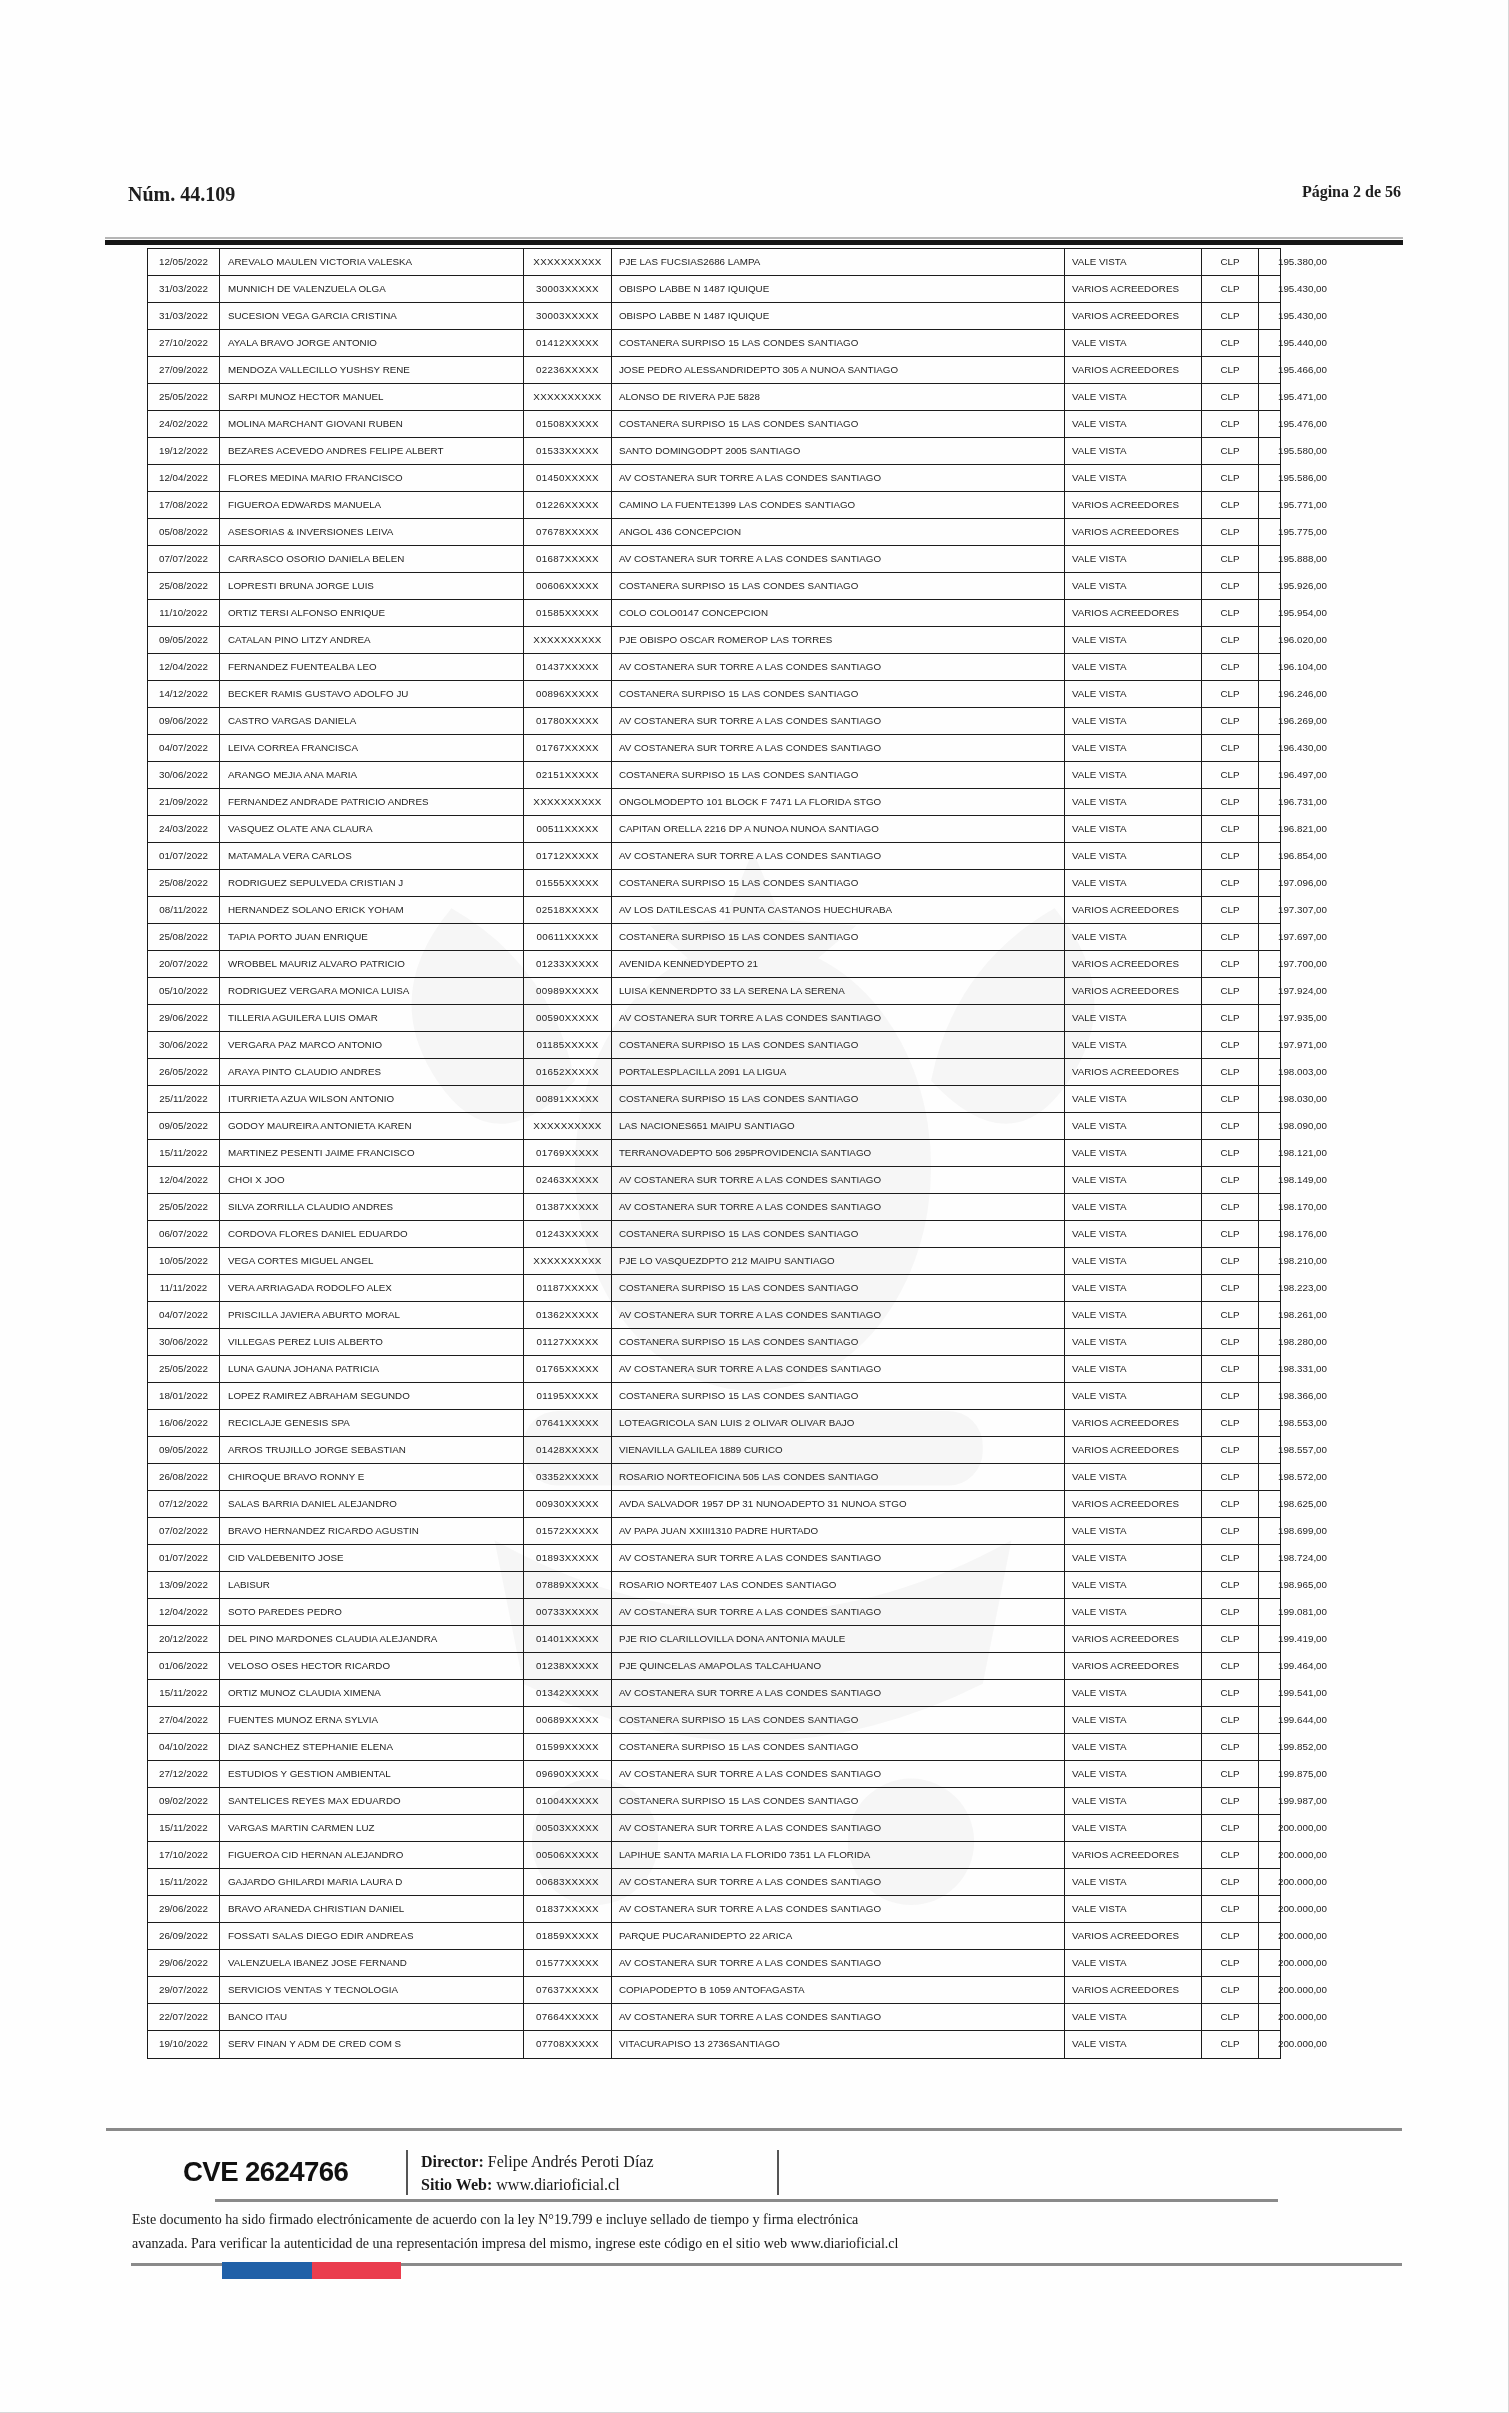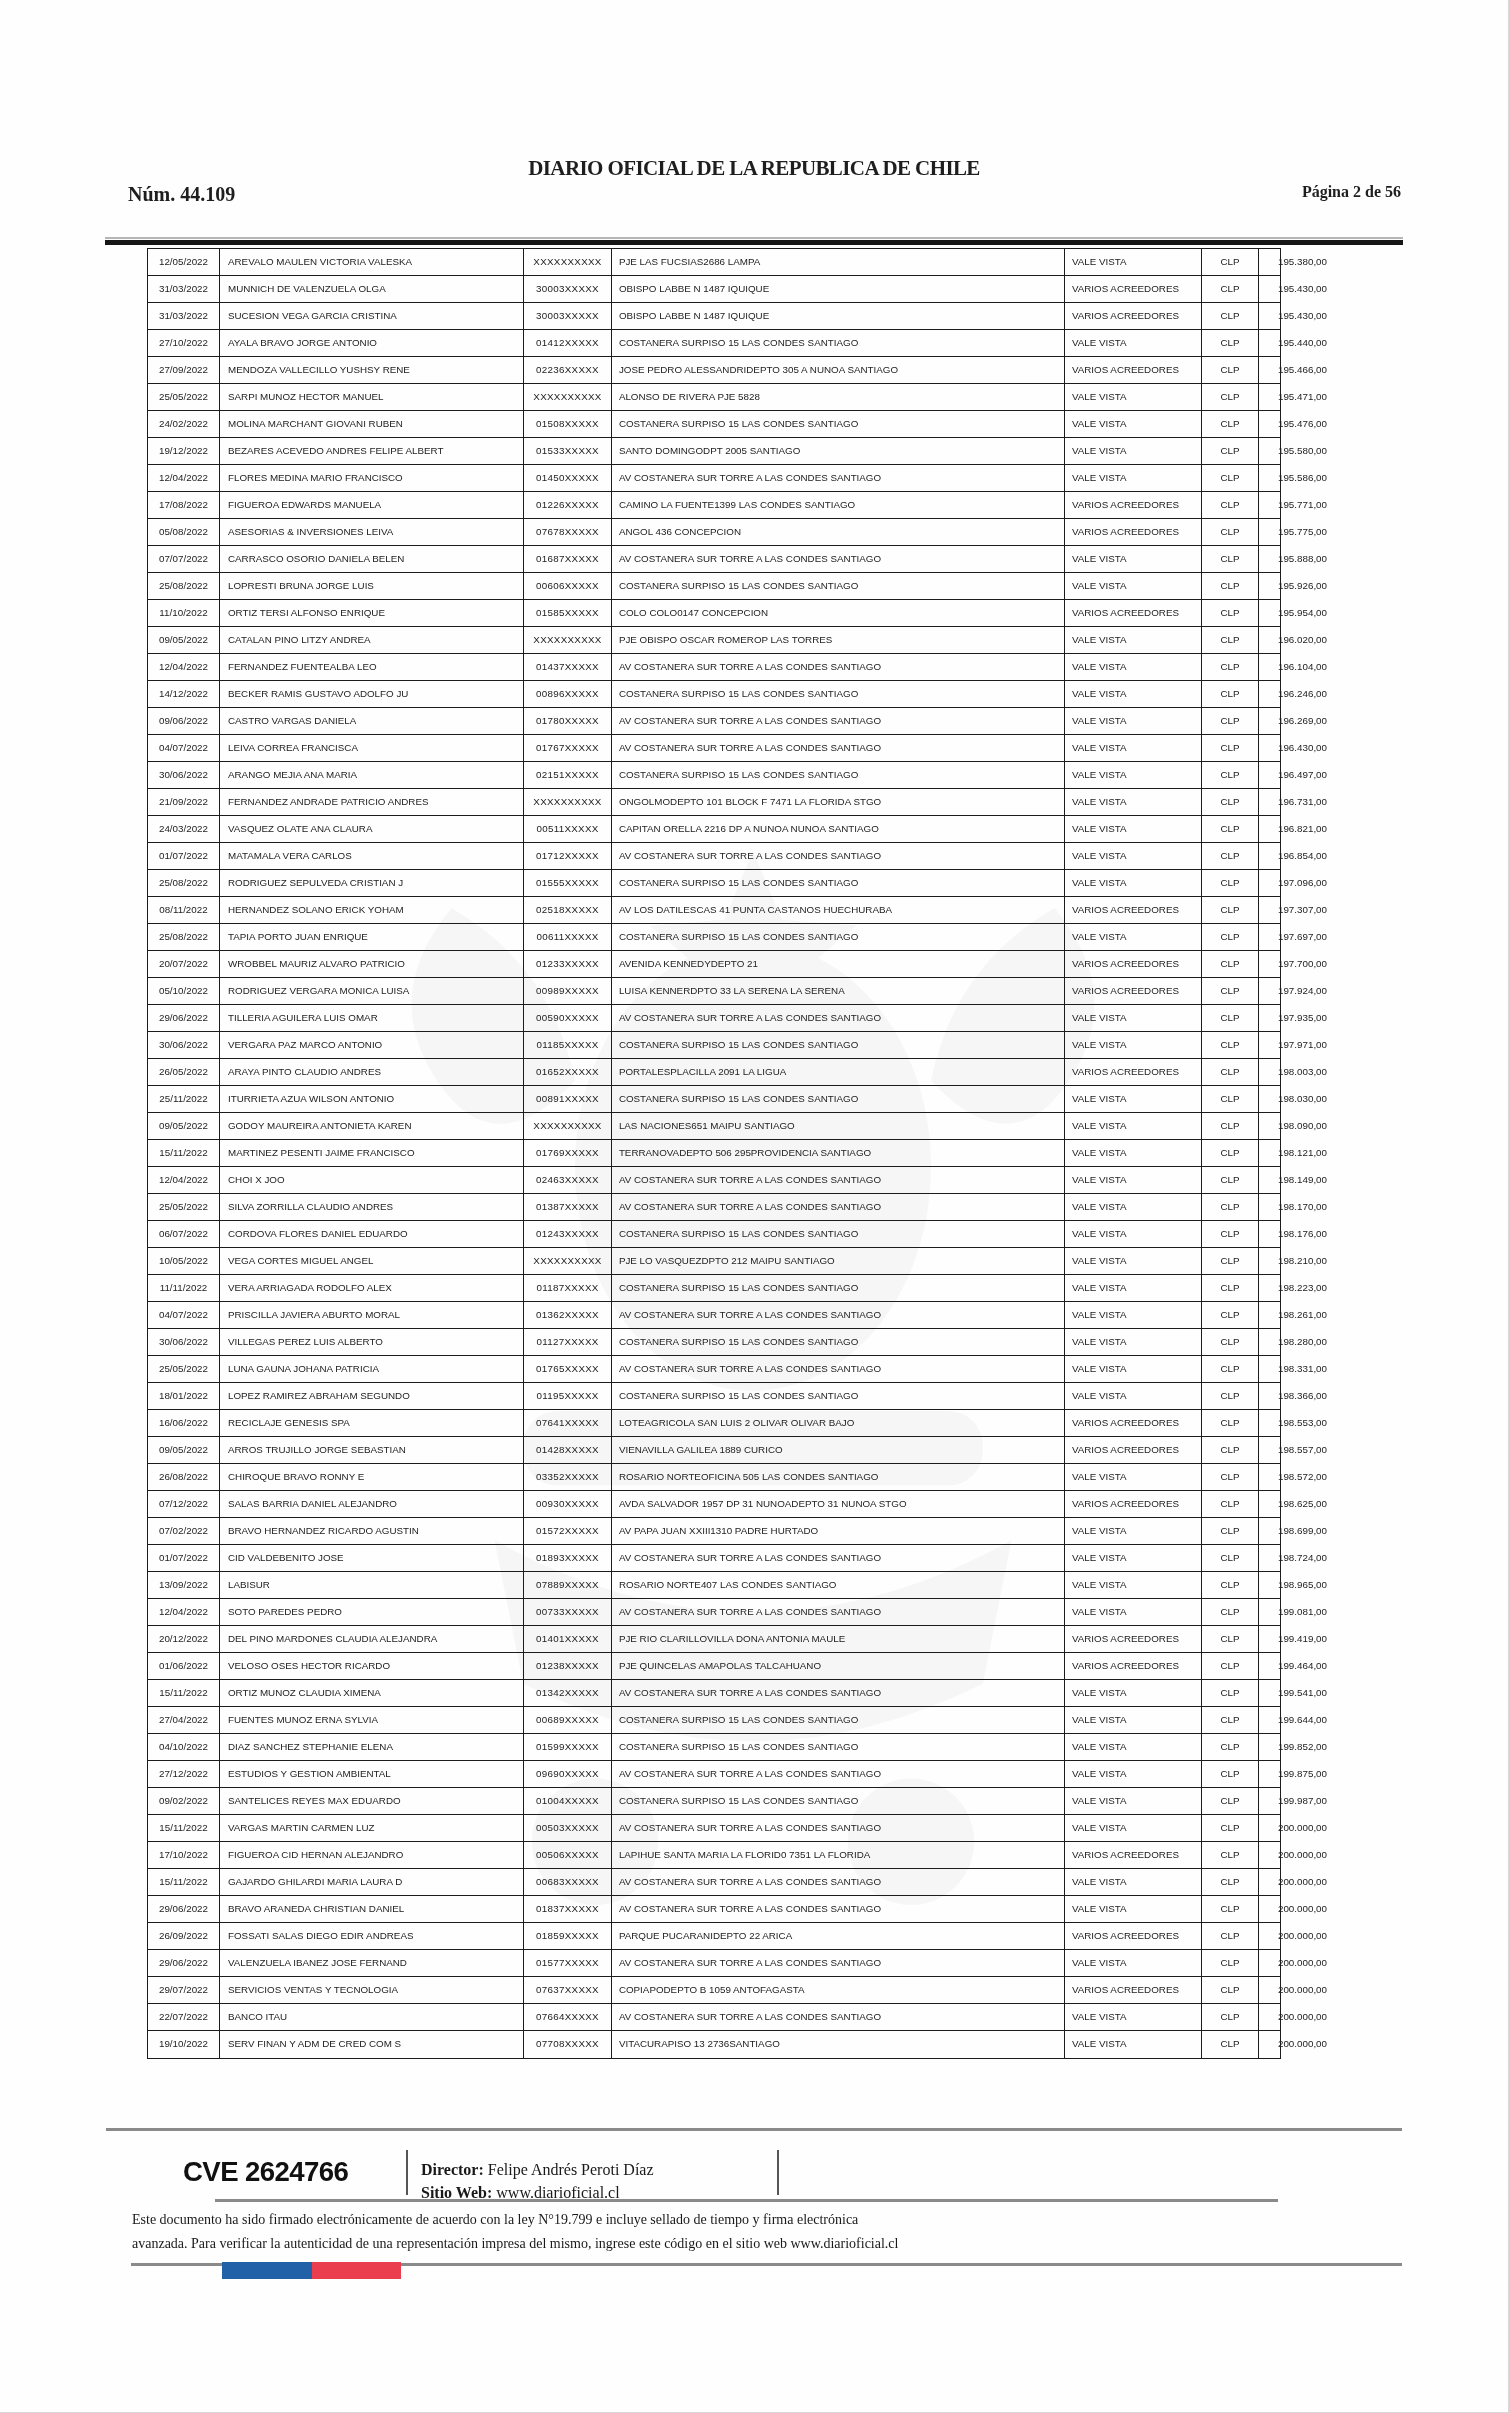--- a/index.html
+++ b/index.html
@@ -43,35 +43,34 @@
   
   .rule-f1{position:absolute;left:106px;top:2128px;width:1296px;height:3.4px;background:#8a8a8a;}
   .rule-f2{position:absolute;left:215px;top:2199px;width:1063px;height:2.9px;background:#8a8a8a;}
   .rule-f3{position:absolute;left:131px;top:2263px;width:1271px;height:3.4px;background:#8a8a8a;}
   .cve{position:absolute;left:183px;top:2156px;font-size:27.6px;font-weight:bold;letter-spacing:-0.6px;
     font-family:"Liberation Sans",sans-serif;color:#111;}
   .fdiv1{position:absolute;left:406px;top:2150px;width:1.7px;height:45px;background:#555;}
   .fdiv2{position:absolute;left:777px;top:2150px;width:1.7px;height:45px;background:#555;}
   .fblock{position:absolute;font-family:"Liberation Serif",serif;font-size:16px;line-height:23px;color:#191919;}
   .fblock b{font-weight:bold;}
-  .fb-left{left:421px;top:2150px;margin-top:8px;}
+  .fb-left{left:421px;top:2150px;}
   .fb-right{left:792px;top:2150px;}
   .disclaimer{position:absolute;left:132px;top:2208px;width:1264px;
     font-family:"Liberation Serif",serif;font-size:14px;line-height:24px;color:#191919;}
   .flag{position:absolute;left:222px;top:2262px;width:179px;height:17px;display:flex;}
   .flag .b{flex:1;}
   .flag .r{flex:1;}
 </style>
 </head>
 <body>
 
 <div id="page">
 
   <div class="hdr-num">Núm. 44.109</div>
-  <div class="hdr-title">DIARIO OFICIAL DE LA REPUBLICA DE CHILE</div>
   <div class="hdr-page">Página 2 de 56</div>
   <div class="rule-gray-top"></div>
   <div class="rule-black"></div>
 
   <svg class="watermark" viewBox="0 0 300 430" xmlns="http://www.w3.org/2000/svg">
     <g fill="#777">
       <ellipse cx="150" cy="150" rx="62" ry="78"></ellipse>
       <path d="M40 120 Q20 90 45 60 Q80 80 88 120 Q60 150 40 120Z"></path>
       <path d="M260 120 Q280 90 255 60 Q220 80 212 120 Q240 150 260 120Z"></path>
       <path d="M150 40 l10 24 26 2 -20 17 6 26 -22 -14 -22 14 6 -26 -20 -17 26 -2z"></path>

